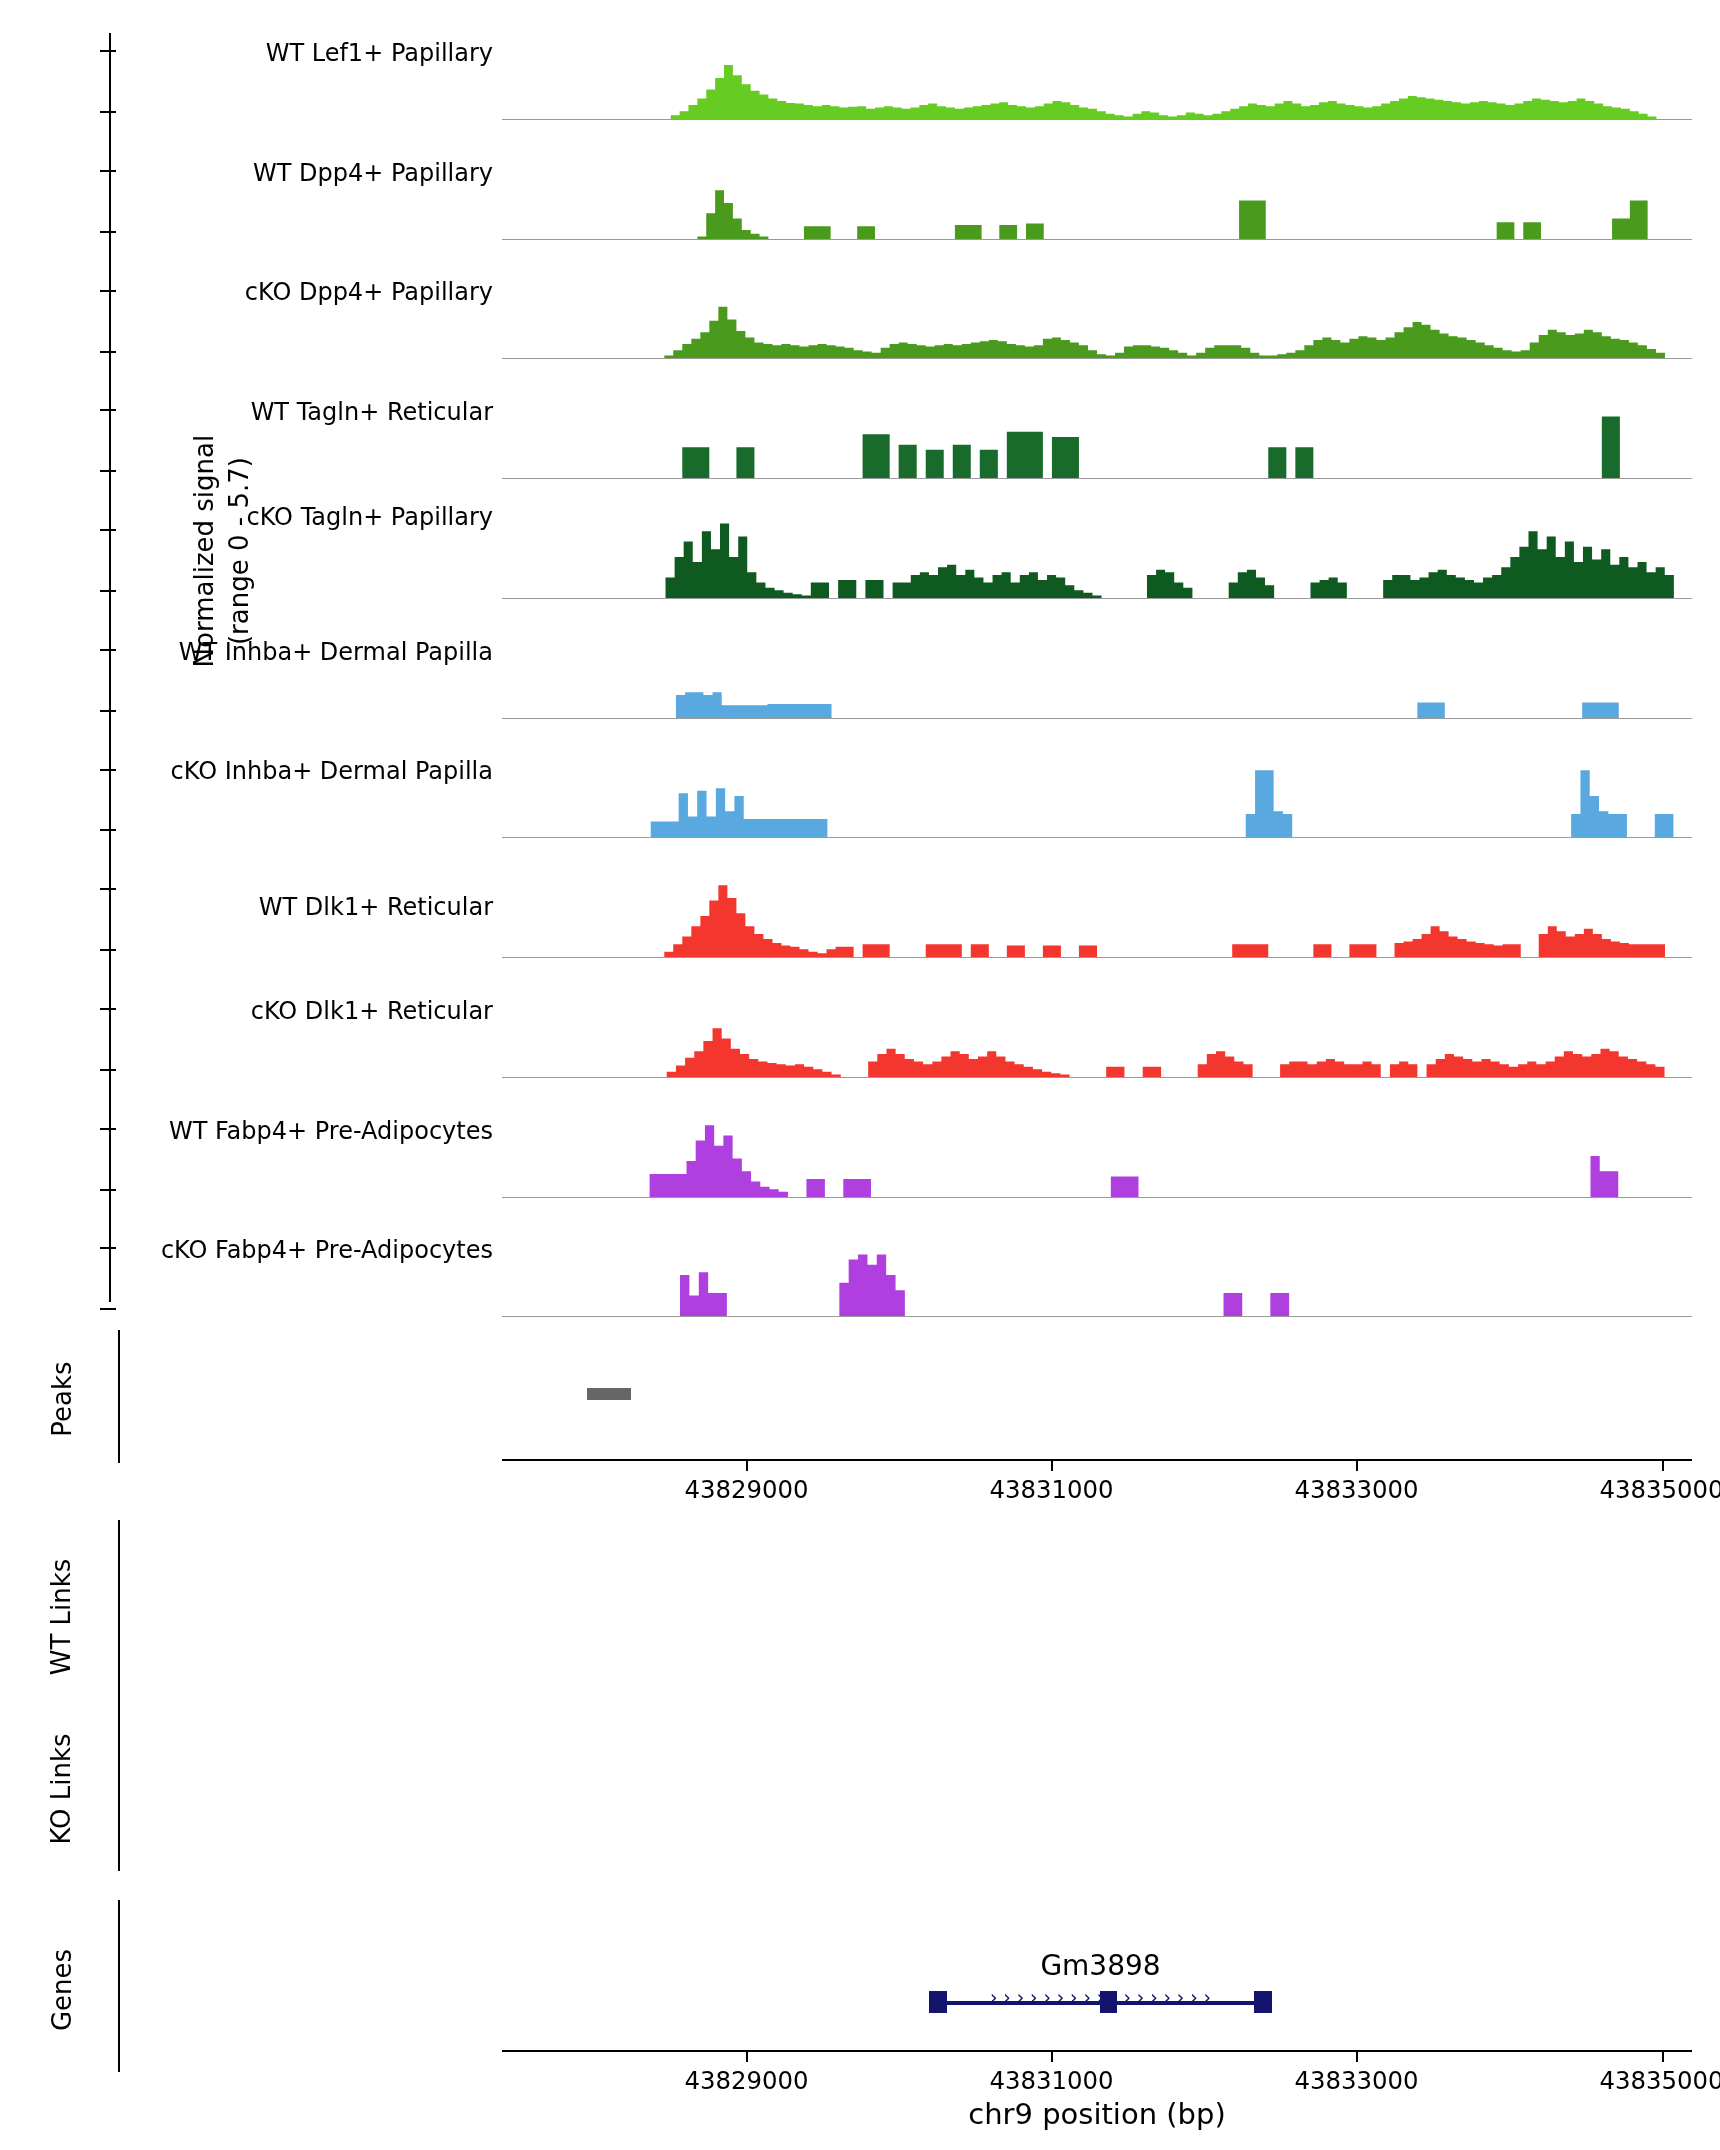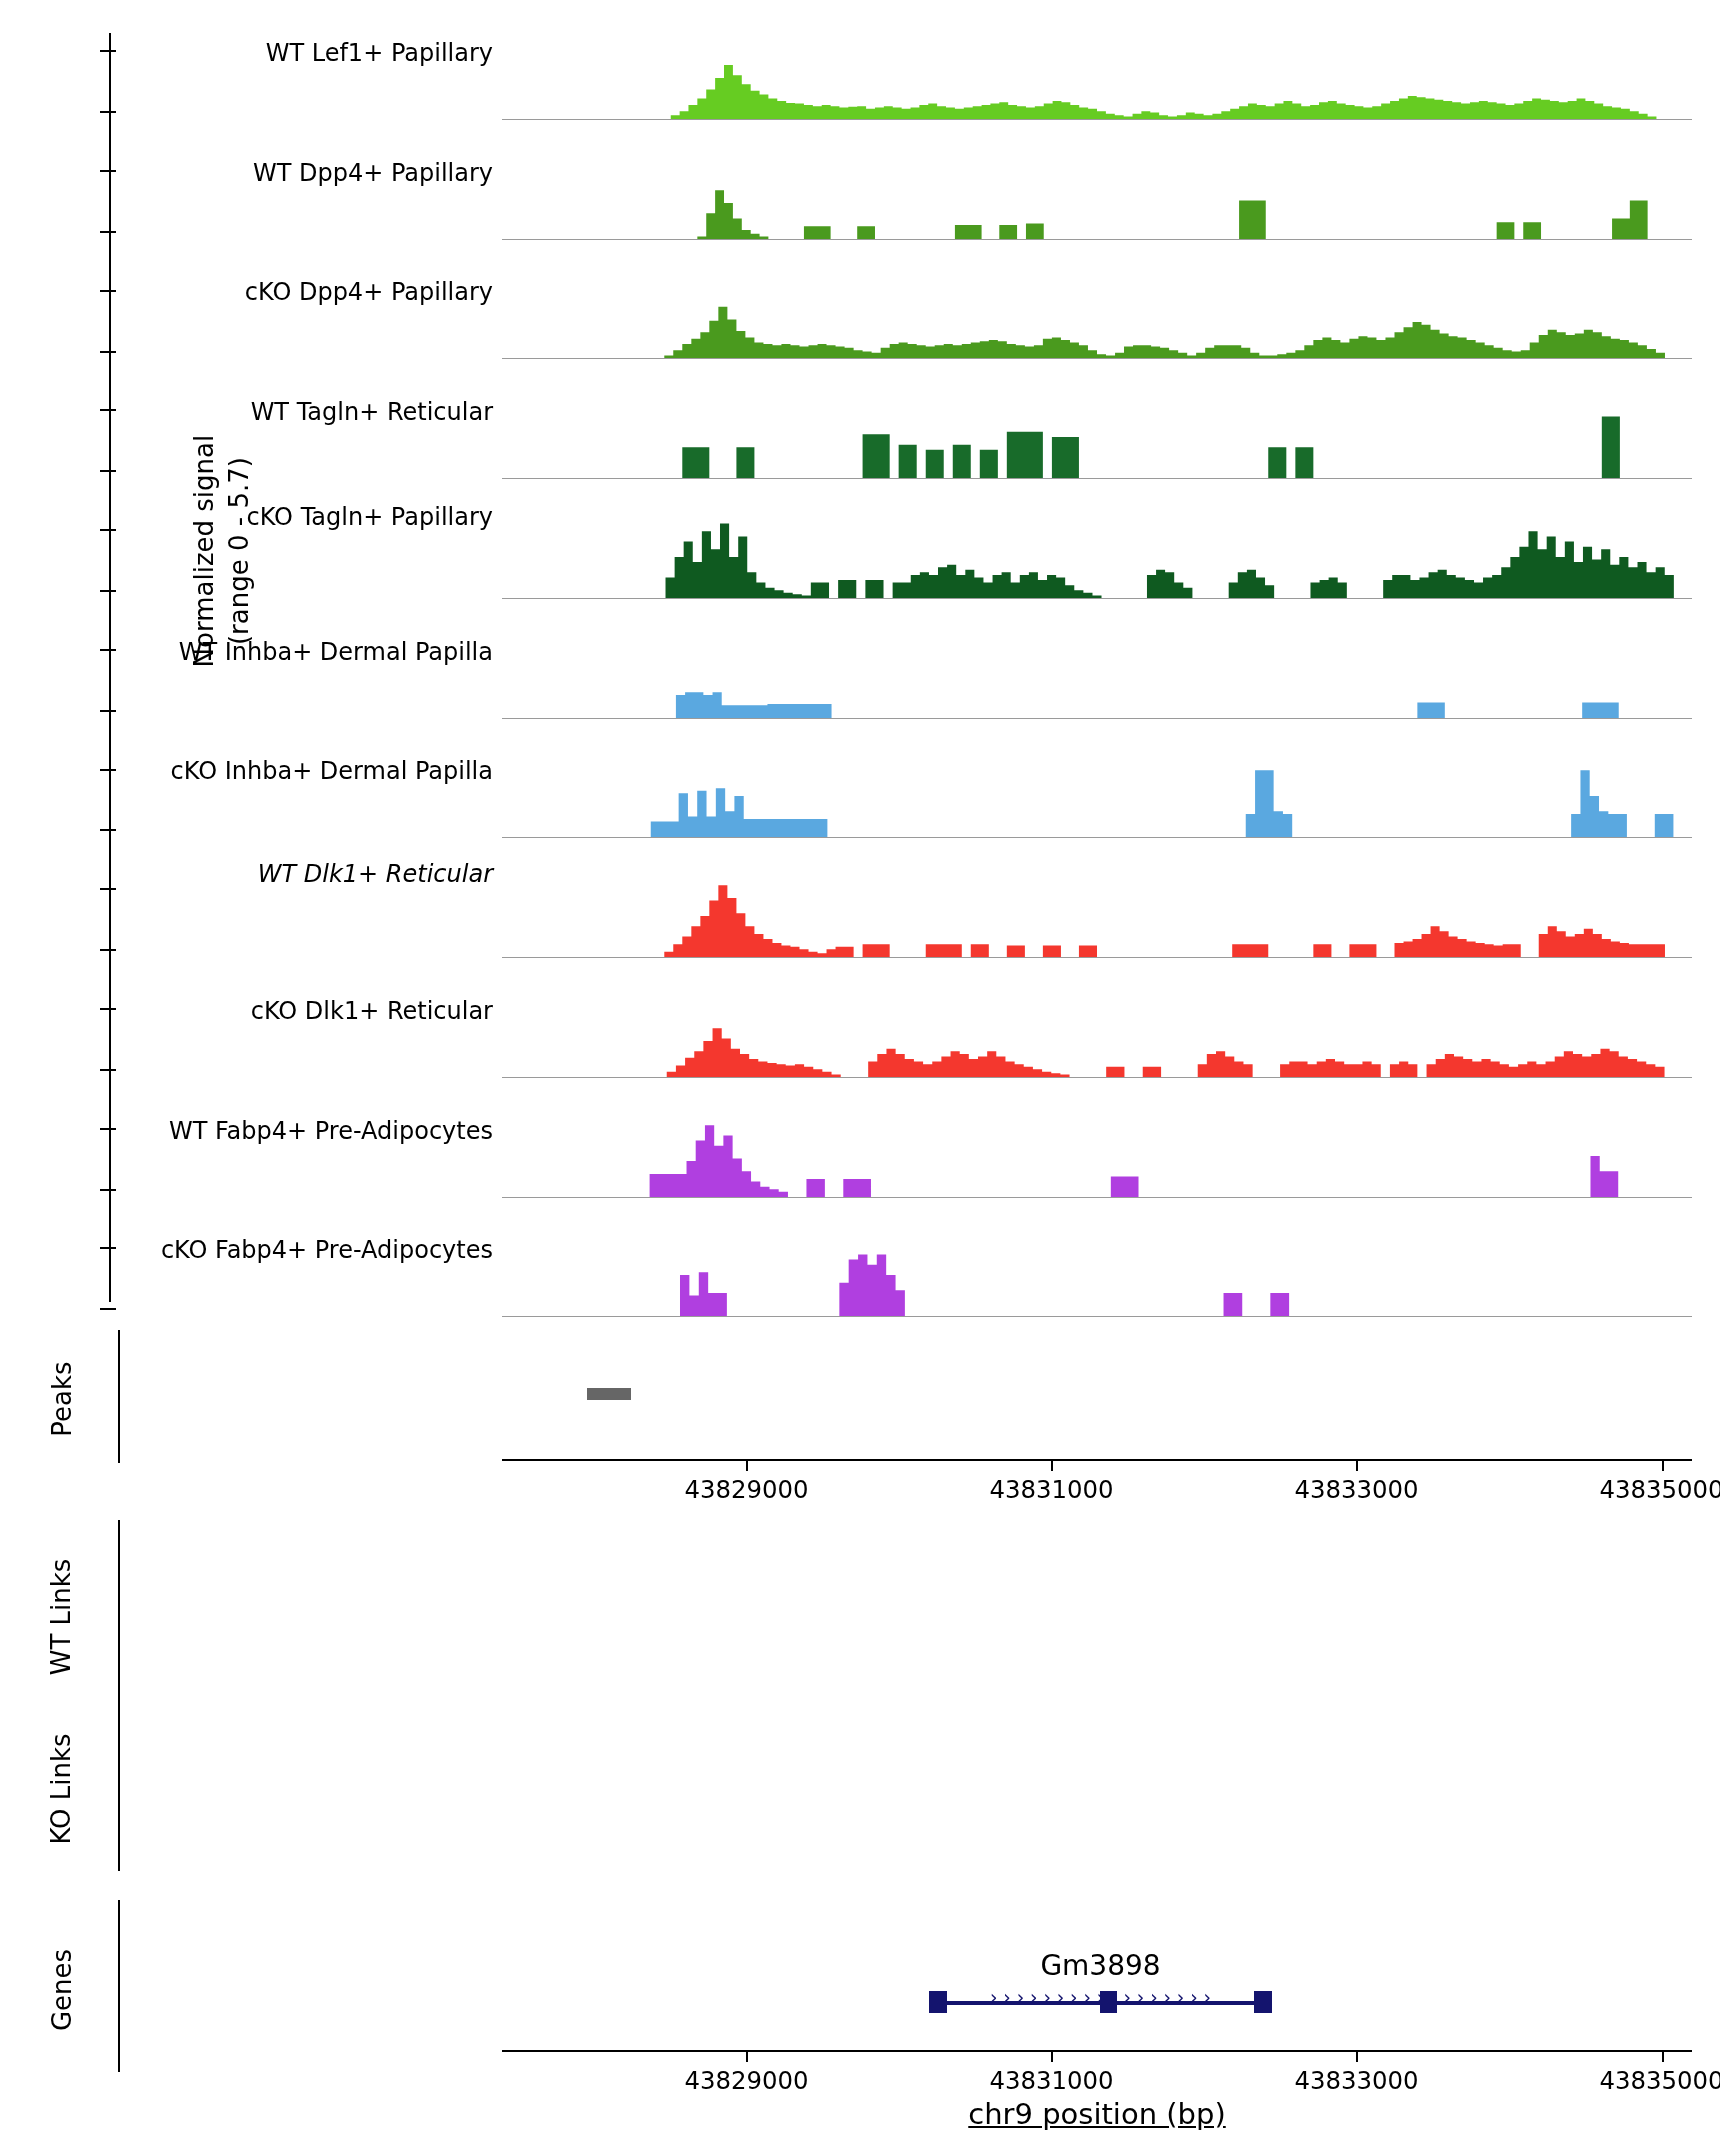--- a/index.html
+++ b/index.html
@@ -49,21 +49,21 @@
   .sig svg{display:block;width:100%;height:100%;}
 
   
   .peakbar{position:absolute;background:#666666;height:11.5px;}
 
   
   .axisline{position:absolute;background:#000;height:2.2px;}
   .axistick{position:absolute;background:#000;width:2.2px;height:10px;}
   .axistxt{position:absolute;font-size:24.4px;text-align:center;width:215px;color:#000;}
 
-  .xtitle{position:absolute;font-size:29px;text-align:center;color:#000;text-decoration:underline;}
+  .xtitle{position:absolute;font-size:29px;text-align:center;color:#000;}
 
   
   .genename{position:absolute;font-size:28px;text-align:center;color:#000;width:287px;}
   .geneline{position:absolute;background:#14146e;height:3.6px;}
   .geneexon{position:absolute;background:#14146e;}
   .arrowrow{position:absolute;height:21.5px;color:#14146e;font-size:18.6px;letter-spacing:0;}
 </style>
 </head>
 <body>
 
@@ -146,21 +146,21 @@
       <div class="track" style="top: 761px; height: 77px;">
         <div class="name" style="bottom: 53px; text-align: right;">cKO Inhba+ Dermal Papilla</div>
         <div class="baseline"></div>
         <div class="sig">
           <svg viewBox="0 0 1660 108" preserveAspectRatio="none">
             <path d="M0,108 L0.0,108.0 L13.0,108.0 L13.0,108.0 L25.9,108.0 L25.9,108.0 L38.9,108.0 L38.9,108.0 L51.9,108.0 L51.9,108.0 L64.8,108.0 L64.8,108.0 L77.8,108.0 L77.8,108.0 L90.8,108.0 L90.8,108.0 L103.8,108.0 L103.8,108.0 L116.7,108.0 L116.7,108.0 L129.7,108.0 L129.7,108.0 L142.7,108.0 L142.7,108.0 L155.6,108.0 L155.6,108.0 L168.6,108.0 L168.6,108.0 L181.6,108.0 L181.6,108.0 L194.5,108.0 L194.5,108.0 L207.5,108.0 L207.5,86.4 L220.5,86.4 L220.5,86.4 L233.4,86.4 L233.4,86.4 L246.4,86.4 L246.4,46.8 L259.4,46.8 L259.4,79.2 L272.3,79.2 L272.3,43.2 L285.3,43.2 L285.3,79.2 L298.3,79.2 L298.3,39.6 L311.3,39.6 L311.3,72.0 L324.2,72.0 L324.2,50.4 L337.2,50.4 L337.2,82.8 L350.2,82.8 L350.2,82.8 L363.1,82.8 L363.1,82.8 L376.1,82.8 L376.1,82.8 L389.1,82.8 L389.1,82.8 L402.0,82.8 L402.0,82.8 L415.0,82.8 L415.0,82.8 L428.0,82.8 L428.0,82.8 L440.9,82.8 L440.9,82.8 L453.9,82.8 L453.9,108.0 L466.9,108.0 L466.9,108.0 L479.8,108.0 L479.8,108.0 L492.8,108.0 L492.8,108.0 L505.8,108.0 L505.8,108.0 L518.8,108.0 L518.8,108.0 L531.7,108.0 L531.7,108.0 L544.7,108.0 L544.7,108.0 L557.7,108.0 L557.7,108.0 L570.6,108.0 L570.6,108.0 L583.6,108.0 L583.6,108.0 L596.6,108.0 L596.6,108.0 L609.5,108.0 L609.5,108.0 L622.5,108.0 L622.5,108.0 L635.5,108.0 L635.5,108.0 L648.4,108.0 L648.4,108.0 L661.4,108.0 L661.4,108.0 L674.4,108.0 L674.4,108.0 L687.3,108.0 L687.3,108.0 L700.3,108.0 L700.3,108.0 L713.3,108.0 L713.3,108.0 L726.3,108.0 L726.3,108.0 L739.2,108.0 L739.2,108.0 L752.2,108.0 L752.2,108.0 L765.2,108.0 L765.2,108.0 L778.1,108.0 L778.1,108.0 L791.1,108.0 L791.1,108.0 L804.1,108.0 L804.1,108.0 L817.0,108.0 L817.0,108.0 L830.0,108.0 L830.0,108.0 L843.0,108.0 L843.0,108.0 L855.9,108.0 L855.9,108.0 L868.9,108.0 L868.9,108.0 L881.9,108.0 L881.9,108.0 L894.8,108.0 L894.8,108.0 L907.8,108.0 L907.8,108.0 L920.8,108.0 L920.8,108.0 L933.8,108.0 L933.8,108.0 L946.7,108.0 L946.7,108.0 L959.7,108.0 L959.7,108.0 L972.7,108.0 L972.7,108.0 L985.6,108.0 L985.6,108.0 L998.6,108.0 L998.6,108.0 L1011.6,108.0 L1011.6,108.0 L1024.5,108.0 L1024.5,108.0 L1037.5,108.0 L1037.5,75.6 L1050.5,75.6 L1050.5,14.4 L1063.4,14.4 L1063.4,14.4 L1076.4,14.4 L1076.4,72.0 L1089.4,72.0 L1089.4,75.6 L1102.3,75.6 L1102.3,108.0 L1115.3,108.0 L1115.3,108.0 L1128.3,108.0 L1128.3,108.0 L1141.3,108.0 L1141.3,108.0 L1154.2,108.0 L1154.2,108.0 L1167.2,108.0 L1167.2,108.0 L1180.2,108.0 L1180.2,108.0 L1193.1,108.0 L1193.1,108.0 L1206.1,108.0 L1206.1,108.0 L1219.1,108.0 L1219.1,108.0 L1232.0,108.0 L1232.0,108.0 L1245.0,108.0 L1245.0,108.0 L1258.0,108.0 L1258.0,108.0 L1270.9,108.0 L1270.9,108.0 L1283.9,108.0 L1283.9,108.0 L1296.9,108.0 L1296.9,108.0 L1309.8,108.0 L1309.8,108.0 L1322.8,108.0 L1322.8,108.0 L1335.8,108.0 L1335.8,108.0 L1348.8,108.0 L1348.8,108.0 L1361.7,108.0 L1361.7,108.0 L1374.7,108.0 L1374.7,108.0 L1387.7,108.0 L1387.7,108.0 L1400.6,108.0 L1400.6,108.0 L1413.6,108.0 L1413.6,108.0 L1426.6,108.0 L1426.6,108.0 L1439.5,108.0 L1439.5,108.0 L1452.5,108.0 L1452.5,108.0 L1465.5,108.0 L1465.5,108.0 L1478.4,108.0 L1478.4,108.0 L1491.4,108.0 L1491.4,75.6 L1504.4,75.6 L1504.4,14.4 L1517.3,14.4 L1517.3,50.4 L1530.3,50.4 L1530.3,72.0 L1543.3,72.0 L1543.3,75.6 L1556.3,75.6 L1556.3,75.6 L1569.2,75.6 L1569.2,108.0 L1582.2,108.0 L1582.2,108.0 L1595.2,108.0 L1595.2,108.0 L1608.1,108.0 L1608.1,75.6 L1621.1,75.6 L1621.1,75.6 L1634.1,75.6 L1634.1,108.0 L1647.0,108.0 L1647.0,108.0 L1660.0,108.0 L1660,108 Z" fill="#5aa8e0"></path>
           </svg>
         </div>
       </div>
       <div class="track" style="top: 881px; height: 77px;">
-        <div class="name" style="bottom: 70px; font-style: italic;">WT Dlk1+ Reticular</div>
+        <div class="name" style="bottom: 37px;">WT Dlk1+ Reticular</div>
         <div class="baseline"></div>
         <div class="sig">
           <svg viewBox="0 0 1660 108" preserveAspectRatio="none">
             <path d="M0,108 L0.0,108.0 L12.6,108.0 L12.6,108.0 L25.2,108.0 L25.2,108.0 L37.7,108.0 L37.7,108.0 L50.3,108.0 L50.3,108.0 L62.9,108.0 L62.9,108.0 L75.5,108.0 L75.5,108.0 L88.0,108.0 L88.0,108.0 L100.6,108.0 L100.6,108.0 L113.2,108.0 L113.2,108.0 L125.8,108.0 L125.8,108.0 L138.3,108.0 L138.3,108.0 L150.9,108.0 L150.9,108.0 L163.5,108.0 L163.5,108.0 L176.1,108.0 L176.1,108.0 L188.6,108.0 L188.6,108.0 L201.2,108.0 L201.2,108.0 L213.8,108.0 L213.8,108.0 L226.4,108.0 L226.4,100.8 L238.9,100.8 L238.9,90.0 L251.5,90.0 L251.5,79.2 L264.1,79.2 L264.1,64.8 L276.7,64.8 L276.7,50.4 L289.2,50.4 L289.2,28.8 L301.8,28.8 L301.8,7.2 L314.4,7.2 L314.4,25.2 L327.0,25.2 L327.0,46.8 L339.5,46.8 L339.5,64.8 L352.1,64.8 L352.1,75.6 L364.7,75.6 L364.7,82.8 L377.3,82.8 L377.3,88.2 L389.8,88.2 L389.8,91.8 L402.4,91.8 L402.4,93.6 L415.0,93.6 L415.0,97.2 L427.6,97.2 L427.6,100.8 L440.2,100.8 L440.2,102.6 L452.7,102.6 L452.7,97.2 L465.3,97.2 L465.3,93.6 L477.9,93.6 L477.9,93.6 L490.5,93.6 L490.5,108.0 L503.0,108.0 L503.0,90.0 L515.6,90.0 L515.6,90.0 L528.2,90.0 L528.2,90.0 L540.8,90.0 L540.8,108.0 L553.3,108.0 L553.3,108.0 L565.9,108.0 L565.9,108.0 L578.5,108.0 L578.5,108.0 L591.1,108.0 L591.1,90.0 L603.6,90.0 L603.6,90.0 L616.2,90.0 L616.2,90.0 L628.8,90.0 L628.8,90.0 L641.4,90.0 L641.4,108.0 L653.9,108.0 L653.9,90.0 L666.5,90.0 L666.5,90.0 L679.1,90.0 L679.1,108.0 L691.7,108.0 L691.7,108.0 L704.2,108.0 L704.2,91.8 L716.8,91.8 L716.8,91.8 L729.4,91.8 L729.4,108.0 L742.0,108.0 L742.0,108.0 L754.5,108.0 L754.5,91.8 L767.1,91.8 L767.1,91.8 L779.7,91.8 L779.7,108.0 L792.3,108.0 L792.3,108.0 L804.8,108.0 L804.8,91.8 L817.4,91.8 L817.4,91.8 L830.0,91.8 L830.0,108.0 L842.6,108.0 L842.6,108.0 L855.2,108.0 L855.2,108.0 L867.7,108.0 L867.7,108.0 L880.3,108.0 L880.3,108.0 L892.9,108.0 L892.9,108.0 L905.5,108.0 L905.5,108.0 L918.0,108.0 L918.0,108.0 L930.6,108.0 L930.6,108.0 L943.2,108.0 L943.2,108.0 L955.8,108.0 L955.8,108.0 L968.3,108.0 L968.3,108.0 L980.9,108.0 L980.9,108.0 L993.5,108.0 L993.5,108.0 L1006.1,108.0 L1006.1,108.0 L1018.6,108.0 L1018.6,90.0 L1031.2,90.0 L1031.2,90.0 L1043.8,90.0 L1043.8,90.0 L1056.4,90.0 L1056.4,90.0 L1068.9,90.0 L1068.9,108.0 L1081.5,108.0 L1081.5,108.0 L1094.1,108.0 L1094.1,108.0 L1106.7,108.0 L1106.7,108.0 L1119.2,108.0 L1119.2,108.0 L1131.8,108.0 L1131.8,90.0 L1144.4,90.0 L1144.4,90.0 L1157.0,90.0 L1157.0,108.0 L1169.5,108.0 L1169.5,108.0 L1182.1,108.0 L1182.1,90.0 L1194.7,90.0 L1194.7,90.0 L1207.3,90.0 L1207.3,90.0 L1219.8,90.0 L1219.8,108.0 L1232.4,108.0 L1232.4,108.0 L1245.0,108.0 L1245.0,88.2 L1257.6,88.2 L1257.6,86.4 L1270.2,86.4 L1270.2,82.8 L1282.7,82.8 L1282.7,75.6 L1295.3,75.6 L1295.3,64.8 L1307.9,64.8 L1307.9,72.0 L1320.5,72.0 L1320.5,79.2 L1333.0,79.2 L1333.0,82.8 L1345.6,82.8 L1345.6,86.4 L1358.2,86.4 L1358.2,88.2 L1370.8,88.2 L1370.8,90.0 L1383.3,90.0 L1383.3,91.8 L1395.9,91.8 L1395.9,90.0 L1408.5,90.0 L1408.5,90.0 L1421.1,90.0 L1421.1,108.0 L1433.6,108.0 L1433.6,108.0 L1446.2,108.0 L1446.2,75.6 L1458.8,75.6 L1458.8,64.8 L1471.4,64.8 L1471.4,72.0 L1483.9,72.0 L1483.9,79.2 L1496.5,79.2 L1496.5,75.6 L1509.1,75.6 L1509.1,68.4 L1521.7,68.4 L1521.7,75.6 L1534.2,75.6 L1534.2,82.8 L1546.8,82.8 L1546.8,86.4 L1559.4,86.4 L1559.4,88.2 L1572.0,88.2 L1572.0,90.0 L1584.5,90.0 L1584.5,90.0 L1597.1,90.0 L1597.1,90.0 L1609.7,90.0 L1609.7,90.0 L1622.3,90.0 L1622.3,108.0 L1634.8,108.0 L1634.8,108.0 L1647.4,108.0 L1647.4,108.0 L1660.0,108.0 L1660,108 Z" fill="#f4372e"></path>
           </svg>
         </div>
       </div>
       <div class="track" style="top: 1001px; height: 77px;">
         <div class="name" style="bottom: 53px;">cKO Dlk1+ Reticular</div>
         <div class="baseline"></div>

